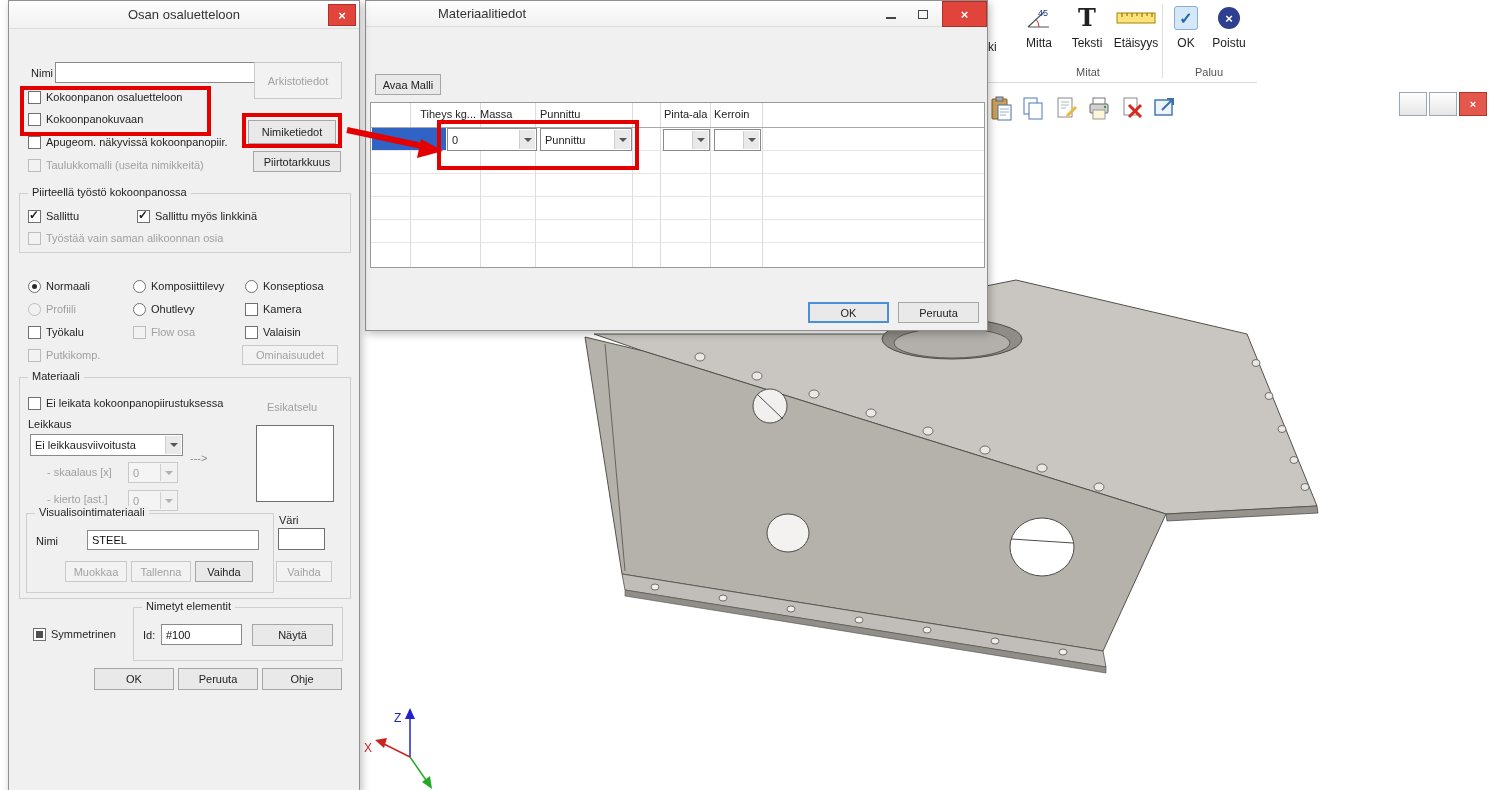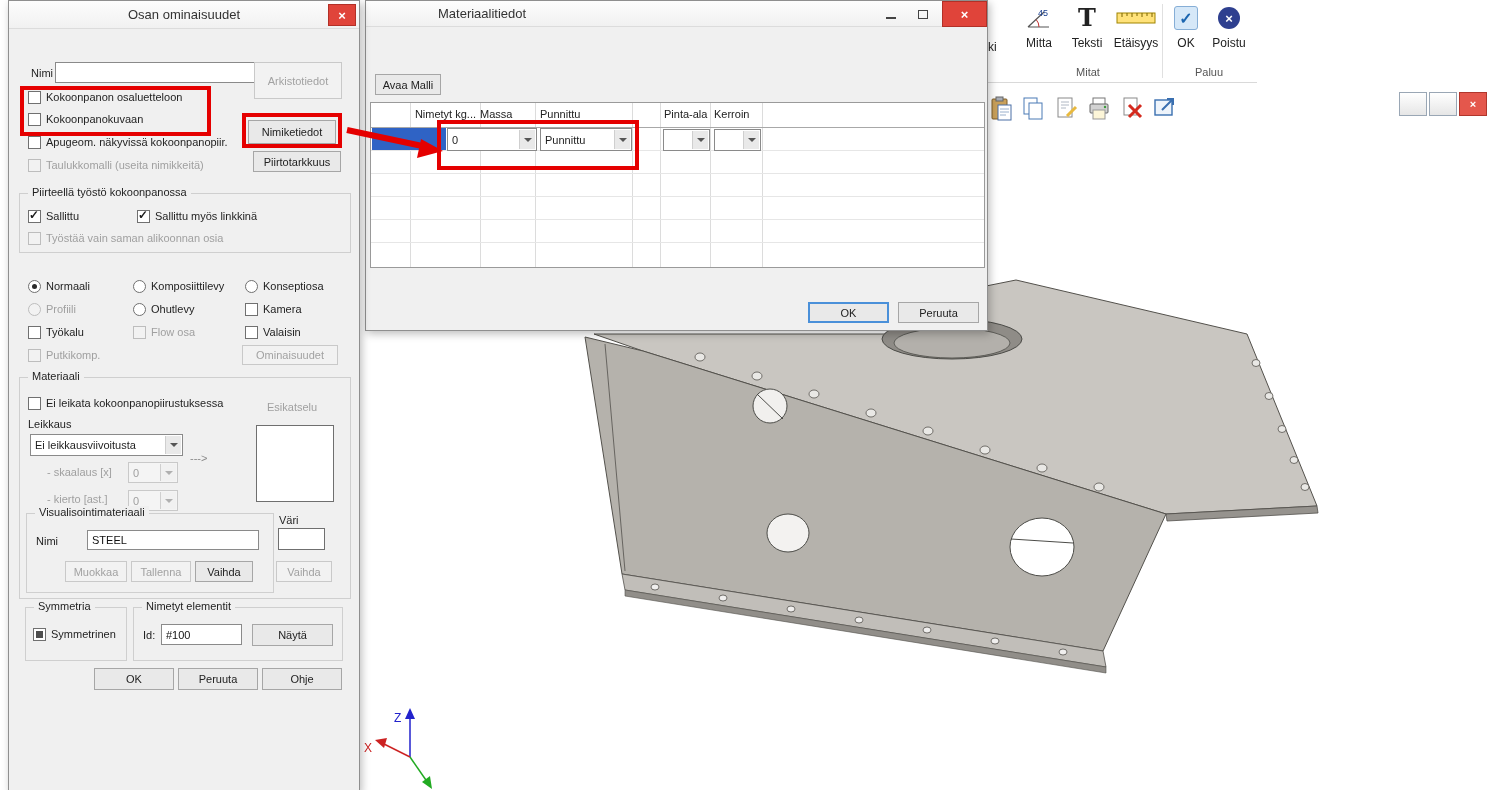--- a/index.html
+++ b/index.html
@@ -235,42 +235,42 @@
       <div class="vline" style="left:261px"></div>
       <div class="vline" style="left:289px"></div>
       <div class="vline" style="left:339px"></div>
       <div class="vline" style="left:391px"></div>
       <div class="hline" style="top:24px;background:#a8a8a8"></div>
       <div class="hline" style="top:47px"></div>
       <div class="hline" style="top:70px"></div>
       <div class="hline" style="top:93px"></div>
       <div class="hline" style="top:116px"></div>
       <div class="hline" style="top:139px"></div>
-      <span class="th" style="left:39px;width:66px;text-align:right">Nimetyt kg...</span>
+      <span class="th" style="left:39px;width:66px;text-align:right">Tiheys kg...</span>
       <span class="th" style="left:109px;width:51px;text-align:left">Massa</span>
       <span class="th" style="left:169px">Punnittu</span>
       <span class="th" style="left:293px">Pinta-ala</span>
       <span class="th" style="left:343px">Kerroin</span>
       <div style="position:absolute;left:1px;top:25px;width:74px;height:22px;background:#2f63c5"></div>
       <div class="select" style="left:76px;top:25px;width:90px;height:23px">
           <span class="val">0</span>
         </div>
       <div class="select" style="left:169px;top:25px;width:92px;height:23px">
           <span class="val">Punnittu</span>
         </div>
       <div class="select" style="left:292px;top:26px;width:47px;height:22px"></div>
       <div class="select" style="left:343px;top:26px;width:47px;height:22px"></div>
     </div>
     <div class="btn focus" style="left:442px;top:301px;width:81px;height:21px">OK</div>
     <div class="btn" style="left:532px;top:301px;width:81px;height:21px">Peruuta</div>
   </div>
 
   <div class="dialog" style="left:8px;top:0;width:352px;height:792px;z-index:6">
     <div class="titlebar" style="height:28px">
-      <span class="title" style="left:0;right:0;top:6px;text-align:center;position:absolute">Osan ominaisuudet</span>
+      <span class="title" style="left:0;right:0;top:6px;text-align:center;position:absolute">Osan osaluetteloon</span>
       <div class="close-btn" style="right:3px;top:3px;width:28px;height:22px">
           <span>×</span>
         </div>
     </div>
 
     <span class="lbl" style="left:22px;top:66px">Nimi</span>
     <input class="input" style="left: 46px; top: 61px; width: 220px; height: 21px; text-align: right;" value="Jig">
     <div class="btn dis" style="left:245px;top:61px;width:88px;height:37px">Arkistotiedot</div>
     <label class="cb" style="left:19px;top:90px">
         <span class="box"></span>
@@ -376,23 +376,20 @@
     </div>
     <span class="lbl" style="left:27px;top:534px">Nimi</span>
     <input class="input" style="left: 78px; top: 529px; width: 172px; height: 20px;" value="STEEL">
     <div class="btn dis" style="left:56px;top:560px;width:62px;height:21px">Muokkaa</div>
     <div class="btn dis" style="left:122px;top:560px;width:60px;height:21px">Tallenna</div>
     <div class="btn" style="left:186px;top:560px;width:58px;height:21px">Vaihda</div>
     <span class="lbl" style="left:270px;top:513px">Väri</span>
     <div class="panel-white" style="left:269px;top:527px;width:47px;height:22px"></div>
     <div class="btn dis" style="left:267px;top:560px;width:56px;height:21px">Vaihda</div>
 
-    <div class="grp" style="left:16px;top:606px;width:102px;height:54px">
-      <span class="legend">Symmetria</span>
-    </div>
     <label class="cb square" style="left:24px;top:627px">
         <span class="box"></span>
         <span class="t">Symmetrinen</span>
       </label>
 
     <div class="grp" style="left:124px;top:606px;width:210px;height:54px">
       <span class="legend">Nimetyt elementit</span>
     </div>
     <span class="lbl" style="left:134px;top:628px">Id:</span>
     <input class="input" style="left: 152px; top: 623px; width: 81px; height: 21px;" value="#100">

